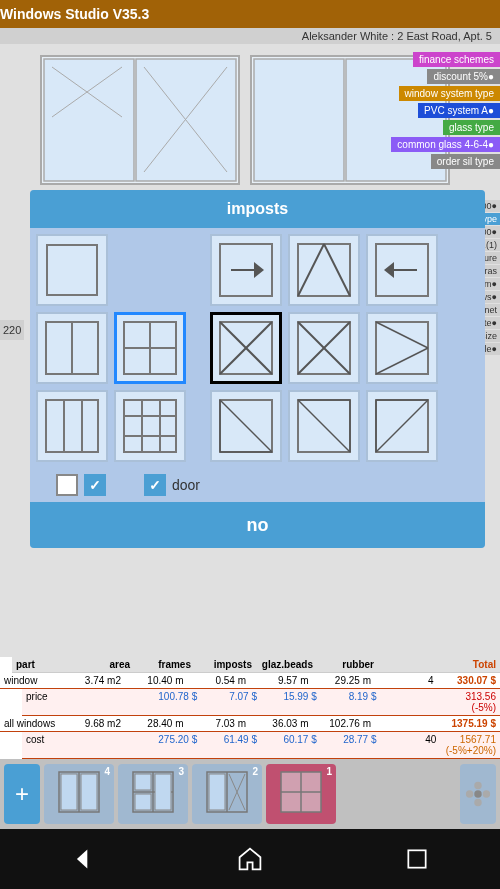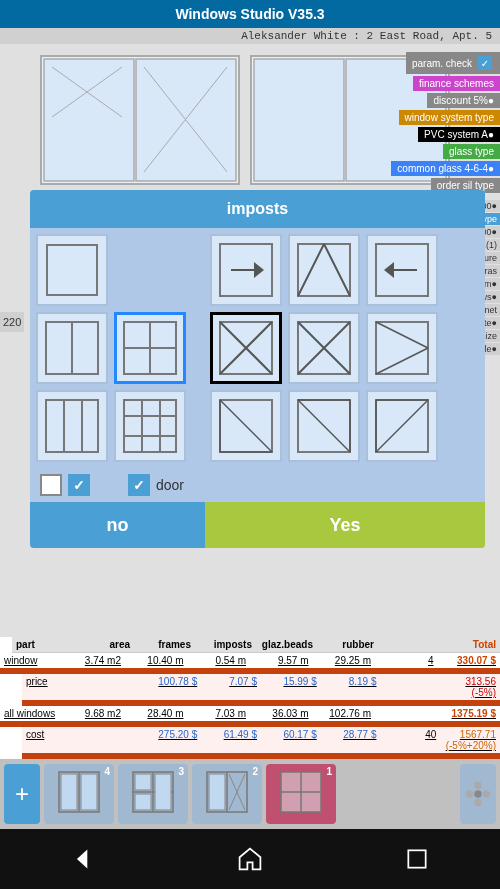--- a/index.html
+++ b/index.html
@@ -7,41 +7,40 @@
       width: 500px;
       height: 889px;
       overflow: hidden;
       font-family: Arial, sans-serif;
       background: #e0e0e0;
       position: relative;
     }
 
     
     #top-bar {
-      background: #0369a1;
+      background: #a16207;
       height: 28px;
       display: flex;
       align-items: center;
-      justify-content: center;
+      justify-content: flex-start;
     }
     #top-bar span {
       color: white;
       font-size: 14px;
       font-weight: bold;
     }
 
     
     #address-bar {
       background: #d0d0d0;
       height: 16px;
       display: flex;
       align-items: center;
       justify-content: flex-end;
       padding-right: 8px;
-      font-family: Liberation Mono, monospace;
     }
     #address-bar span {
       font-size: 11px;
       color: #333;
     }
 
     
     #sidebar-tags {
       position: absolute;
       right: 0;
@@ -57,40 +56,40 @@
       padding: 2px 6px;
       font-size: 10px;
       color: white;
       white-space: nowrap;
       cursor: pointer;
     }
     .tag-param { background: #888; display: flex; align-items: center; gap: 4px; }
     .tag-finance { background: #cc44cc; }
     .tag-discount { background: #888; }
     .tag-winsys { background: #cc8800; }
-    .tag-pvc { background: #000000; }
+    .tag-pvc { background: #1d4ed8; }
     .tag-glass { background: #44aa44; }
-    .tag-common { background: #3b82f6; }
+    .tag-common { background: #8b5cf6; }
     .tag-order { background: #888; }
 
     .param-check-box {
       width: 18px;
       height: 18px;
       background: #4a9fd4;
       border: 2px solid #888;
       display: inline-flex;
       align-items: center;
       justify-content: center;
     }
 
     
     #left-num {
       position: absolute;
       left: 0;
-      top: 312px;
+      top: 320px;
       background: #d0d0d0;
       padding: 4px 3px;
       font-size: 11px;
       color: #333;
       writing-mode: horizontal-tb;
     }
 
     
     #right-list {
       position: absolute;
@@ -200,21 +199,21 @@
     }
 
     .cell svg {
       width: 60px;
       height: 60px;
     }
 
     
     #checkbox-row {
       display: flex;
-      padding: 6px 10px;
+      padding: 6px 26px;
       gap: 8px;
       background: #b0c8e8;
     }
 
     .cb-group {
       display: flex;
       align-items: center;
       gap: 6px;
     }
 
@@ -285,23 +284,22 @@
     .table-header {
       display: flex;
       background: #e0e0e0;
       border-bottom: 1px solid #ccc;
       font-size: 10px;
       font-weight: bold;
       margin-left: 12px;
     }
     .table-row {
       display: flex;
-      border-bottom: 6px solid #c2410c;
+      border-bottom: 1px solid #c2410c;
       font-size: 10px;
-      text-decoration: underline;
     }
     .table-row.highlight {
       background: #fff0f0;
       margin-left: 22px;
     }
 
     .tc {
       padding: 2px 4px;
       min-width: 50px;
       flex: 1;
@@ -460,24 +458,20 @@
   </svg>
 </div>
 <div class="window-bg2">
   <svg width="196" height="126" viewBox="0 0 196 126">
     <rect x="2" y="2" width="90" height="122" fill="#d8e8f8" stroke="#aaa" stroke-width="1.5"></rect>
     <rect x="94" y="2" width="100" height="122" fill="#d8e8f8" stroke="#aaa" stroke-width="1.5"></rect>
   </svg>
 </div>
 
 <div id="sidebar-tags">
-  <div class="tag tag-param">
-    <span>param. check</span>
-    <div class="param-check-box">✓</div>
-  </div>
   <div class="tag tag-finance">
     <span>finance schemes</span>
   </div>
   <div class="tag tag-discount">
     <span>discount 5%●</span>
   </div>
   <div class="tag tag-winsys">
     <span>window system type</span>
   </div>
   <div class="tag tag-pvc">
@@ -653,21 +647,20 @@
 
     <div class="cb-group" style="margin-left: 30px;">
       <div class="checkbox checked"></div>
       <span class="cb-label">door</span>
     </div>
 
   </div>
 
   <div id="dialog-buttons">
     <div class="btn-no">no</div>
-    <div class="btn-yes">Yes</div>
   </div>
 </div>
 
 <div id="bottom-table">
   <div class="table-header">
     <div class="tc">part</div>
     <div class="tc">area</div>
     <div class="tc">frames</div>
     <div class="tc">imposts</div>
     <div class="tc">glaz.beads</div>

